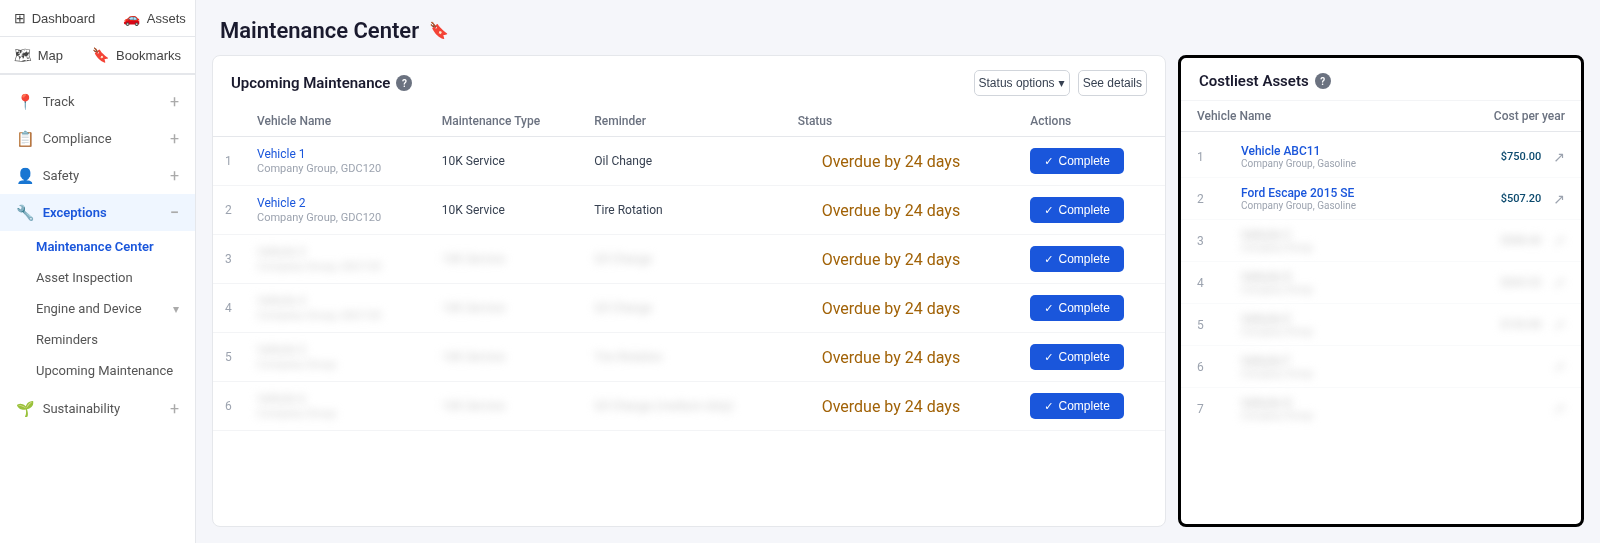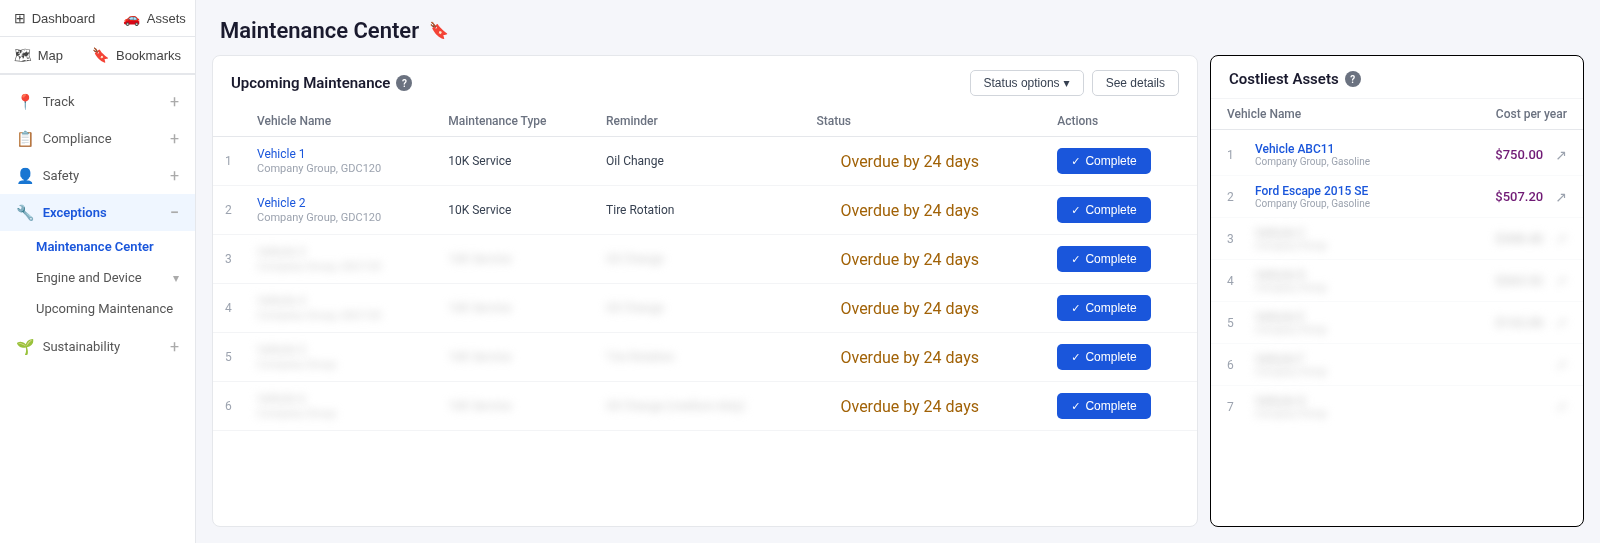--- a/index.html
+++ b/index.html
@@ -31,45 +31,45 @@
 
     
     .content-area { display: flex; flex: 1; gap: 12px; padding: 0 16px 16px; overflow: hidden; }
 
     
     .maintenance-panel { flex: 1; background: #fff; border-radius: 8px; border: 1px solid #e5e7eb; display: flex; flex-direction: column; overflow: hidden; }
     .panel-header { display: flex; align-items: center; justify-content: space-between; padding: 14px 18px 10px; }
     .panel-title { font-size: 15px; font-weight: 600; color: #1a1a2e; display: flex; align-items: center; gap: 6px; }
     .help-icon { width: 16px; height: 16px; border-radius: 50%; background: #6b7280; color: #fff; font-size: 10px; display: inline-flex; align-items: center; justify-content: center; cursor: pointer; }
     .panel-actions { display: flex; gap: 8px; }
-    .btn-outline { padding: 5px 13px; border: 1px solid #d1d5db; border-radius: 5px; background: #fff; color: #374151; font-size: 12px; cursor: pointer; display: flex; align-items: center; gap: 4px; }
+    .btn-outline { padding: 5px 4px; border: 1px solid #d1d5db; border-radius: 5px; background: #fff; color: #374151; font-size: 12px; cursor: pointer; display: flex; align-items: center; gap: 4px; }
 
     
     .table-wrapper { flex: 1; overflow-y: auto; }
     table { width: 100%; border-collapse: collapse; }
     thead th { padding: 8px 12px; text-align: left; font-size: 12px; color: #6b7280; font-weight: 500; border-bottom: 1px solid #e5e7eb; background: #fff; position: sticky; top: 0; z-index: 1; }
     tbody td { padding: 10px 12px; font-size: 12px; color: #374151; border-bottom: 1px solid #f3f4f6; vertical-align: middle; }
     .row-num { color: #9ca3af; width: 24px; }
     .vehicle-link { color: #1a56db; font-weight: 400; display: block; font-size: 12px; }
     .vehicle-sub { color: #9ca3af; font-size: 11px; }
     .status-overdue { color: #a16207; font-size: 16px; margin-left: 24px; }
     .complete-btn { background: #1a56db; color: #fff; border: none; border-radius: 5px; padding: 6px 14px; font-size: 12px; cursor: pointer; display: flex; align-items: center; gap: 5px; white-space: nowrap; }
     .check-mark { font-size: 11px; }
 
     
-    .assets-panel { width: 374px; background: #fff; border-radius: 8px; border: 1px solid #000000; display: flex; flex-direction: column; overflow: hidden; flex-shrink: 0; }
+    .assets-panel { width: 406px; background: #fff; border-radius: 8px; border: 3px solid #000000; display: flex; flex-direction: column; overflow: hidden; flex-shrink: 0; }
     .assets-panel .panel-header { border-bottom: 1px solid #f3f4f6; }
     .assets-table { flex: 1; overflow-y: auto; padding: 4px 0; }
     .asset-row { display: flex; align-items: center; padding: 8px 16px; gap: 12px; }
     .asset-row:not(:last-child) { border-bottom: 1px solid #f9fafb; }
     .asset-num { color: #9ca3af; font-size: 12px; width: 16px; flex-shrink: 0; }
-    .asset-info { flex: 1; }
+    .asset-info { flex: 1; margin-left: 16px; }
     .asset-name { color: #1a56db; font-size: 12px; font-weight: 500; cursor: pointer; }
     .asset-sub { color: #9ca3af; font-size: 10px; }
-    .asset-cost { font-size: 13px; color: #701a75; font-weight: 500; text-align: right; min-width: 70px; }
+    .asset-cost { font-size: 11px; color: #0c4a6e; font-weight: 500; text-align: right; min-width: 70px; }
     .asset-arrow { color: #9ca3af; font-size: 14px; cursor: pointer; }
     .col-header { display: flex; justify-content: space-between; padding: 8px 16px; border-bottom: 1px solid #e5e7eb; }
     .col-header span { font-size: 12px; color: #6b7280; font-weight: 500; }
 
     
     .blurred { filter: blur(4px); color: #ccc; user-select: none; }
 
     
     ::-webkit-scrollbar { width: 6px; }
     ::-webkit-scrollbar-track { background: #f1f1f1; }
@@ -130,24 +130,26 @@
 
     <div class="menu-item active">
       <div class="left">
         <span class="icon">🔧</span>
         <span>Exceptions</span>
       </div>
       <span class="plus">−</span>
     </div>
 
     <div class="submenu-item active-sub">Maintenance Center</div>
+    <div class="submenu-item">Asset Inspection</div>
     <div class="submenu-item" style="display:flex;justify-content:space-between;align-items:flex-end;">
       <span>Engine and Device</span>
       <span style="color:#aaa;font-size:12px;">▾</span>
     </div>
+    <div class="submenu-item">Reminders</div>
     <div class="submenu-item">Upcoming Maintenance</div>
 
     <div class="menu-item" style="margin-top:4px;">
       <div class="left">
         <span class="icon">🌱</span>
         <span>Sustainability</span>
       </div>
       <span class="plus">+</span>
     </div>
   </div>

